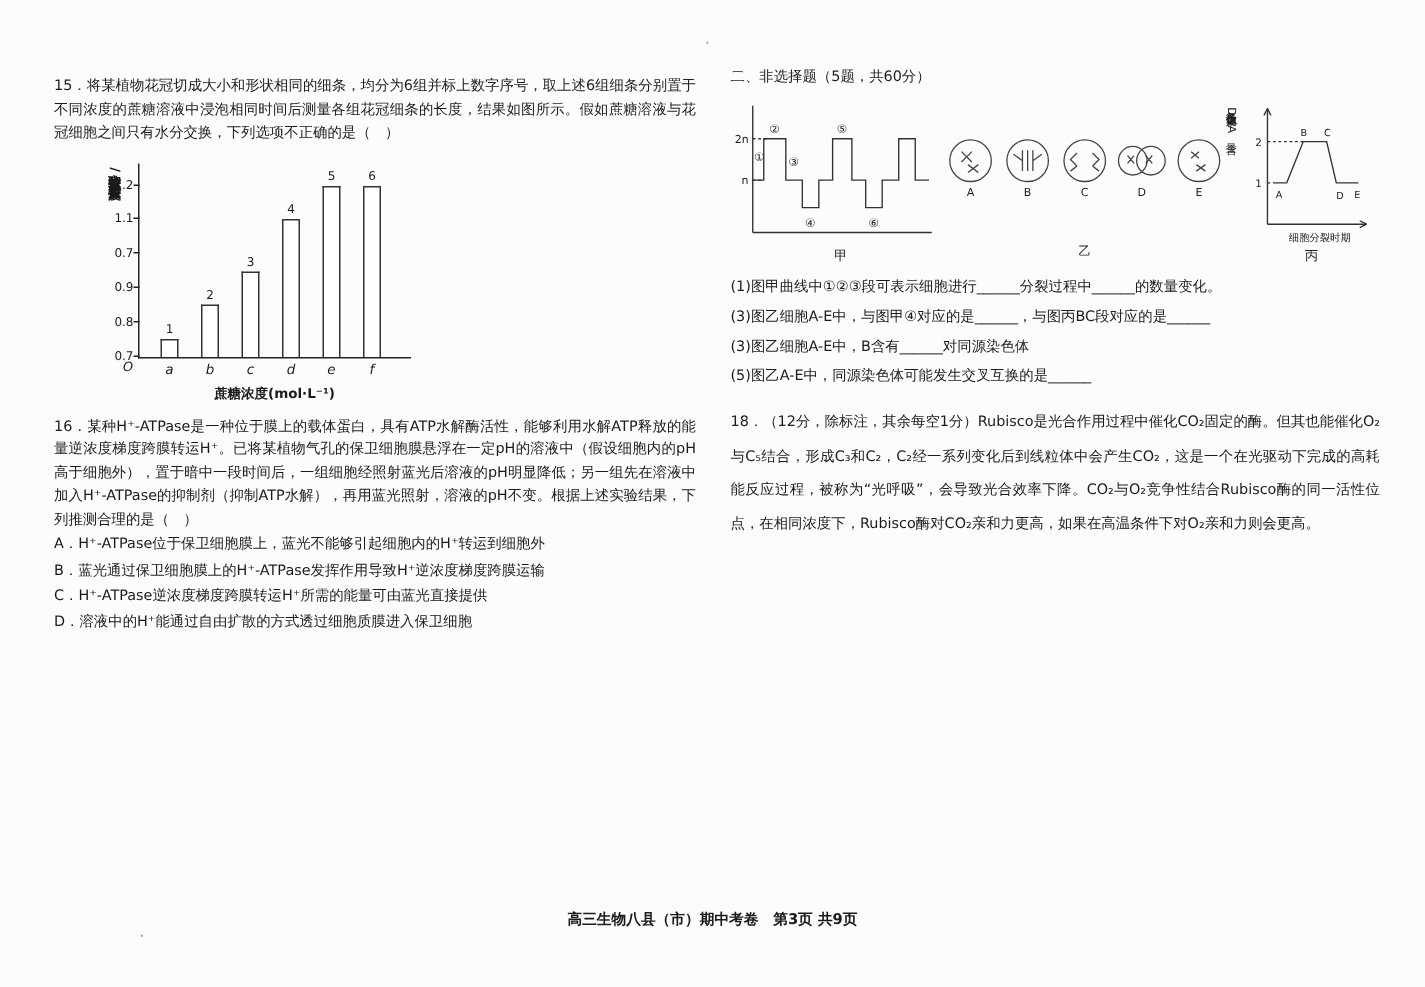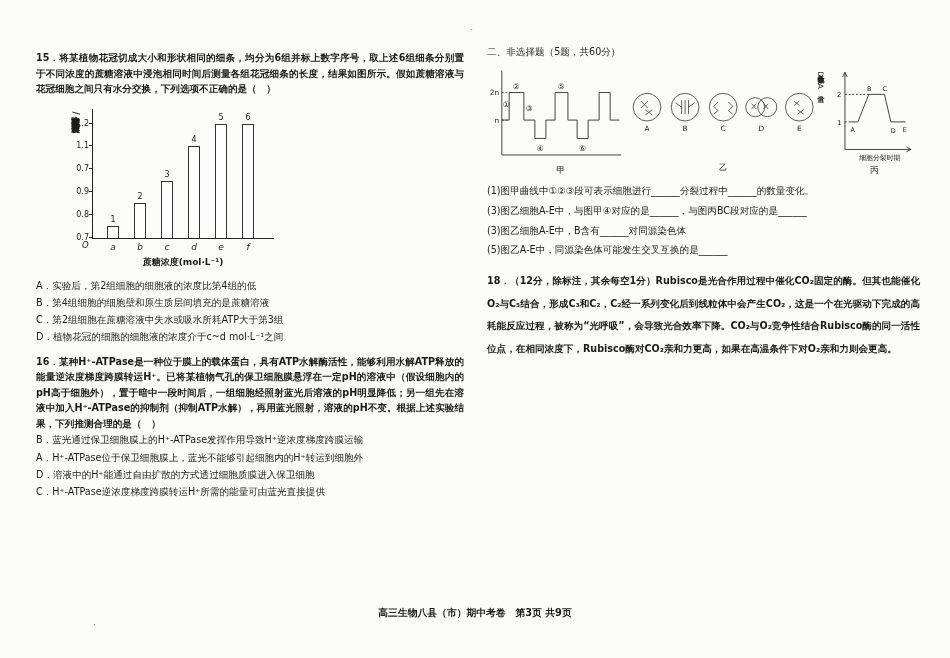--- a/index.html
+++ b/index.html
@@ -7,21 +7,21 @@
   body {
     position:relative; overflow:hidden;
     background:#fcfcfb; color:#1b1b1b;
     font-family:"DejaVu Sans","Liberation Sans",sans-serif;
     font-size:9.6px;
   }
   .dot { position:absolute; color:#8a8a8a; font-size:10px; }
   .col { position:absolute; }
   .col-left  { left:36px;  top:50px; width:428px; }
   .col-right { left:487px; top:44px; width:433px; }
-  .qtext { text-align:justify; line-height:1.62;font-weight:bold; }
+  .qtext { text-align:justify; line-height:1.62; }
   .opt   { text-align:justify; line-height:1.8; }
   .sec   { line-height:1.6; margin-bottom:3px; }
   .subq  { text-align:justify; line-height:2.05; }
   .q18   { text-align:justify; line-height:2.35; margin-top:10px; }
   .mt    { margin-top:8px; }
 
   
   .chart { position:relative; margin:12px 0 8px 30px; width:270px; padding-left:26px; }
   .ylab  { position:absolute; left:4px; top:0; writing-mode:vertical-rl;
            font-size:8.6px; font-weight:700; letter-spacing:.5px; }
@@ -88,33 +88,27 @@
         <div class="bar" style="left: 122px; height: 114.035px;"></div>
         <span class="barlab" style="left: 128px; bottom: 116.035px;">5</span>
         <span class="cat" style="left: 128px;">e</span>
         <div class="bar" style="left: 149px; height: 114.035px;"></div>
         <span class="barlab" style="left: 155px; bottom: 116.035px;">6</span>
         <span class="cat" style="left: 155px;">f</span>
       </div>
     <div class="xlab">蔗糖浓度(mol·L⁻¹)</div>
   </div>
 
-  <div>
-    <p class="opt">A．实验后，第2组细胞的细胞液的浓度比第4组的低</p>
-    <p class="opt">B．第4组细胞的细胞壁和原生质层间填充的是蔗糖溶液</p>
-    <p class="opt">C．第2组细胞在蔗糖溶液中失水或吸水所耗ATP大于第3组</p>
-    <p class="opt">D．植物花冠的细胞的细胞液的浓度介于c~d mol·L⁻¹之间</p>
-  </div>
 
   <p class="qtext mt">16．某种H⁺-ATPase是一种位于膜上的载体蛋白，具有ATP水解酶活性，能够利用水解ATP释放的能量逆浓度梯度跨膜转运H⁺。已将某植物气孔的保卫细胞膜悬浮在一定pH的溶液中（假设细胞内的pH高于细胞外），置于暗中一段时间后，一组细胞经照射蓝光后溶液的pH明显降低；另一组先在溶液中加入H⁺-ATPase的抑制剂（抑制ATP水解），再用蓝光照射，溶液的pH不变。根据上述实验结果，下列推测合理的是（　）</p>
   <div>
+    <p class="opt">A．H⁺-ATPase位于保卫细胞膜上，蓝光不能够引起细胞内的H⁺转运到细胞外</p>
     <p class="opt">B．蓝光通过保卫细胞膜上的H⁺-ATPase发挥作用导致H⁺逆浓度梯度跨膜运输</p>
-    <p class="opt">A．H⁺-ATPase位于保卫细胞膜上，蓝光不能够引起细胞内的H⁺转运到细胞外</p>
+    <p class="opt">C．H⁺-ATPase逆浓度梯度跨膜转运H⁺所需的能量可由蓝光直接提供</p>
     <p class="opt">D．溶液中的H⁺能通过自由扩散的方式透过细胞质膜进入保卫细胞</p>
-    <p class="opt">C．H⁺-ATPase逆浓度梯度跨膜转运H⁺所需的能量可由蓝光直接提供</p>
   </div>
 </div>
 
 <div class="col col-right">
 
   <p class="sec">二、非选择题（5题，共60分）</p>
 
 
   <div class="figrow">
 

